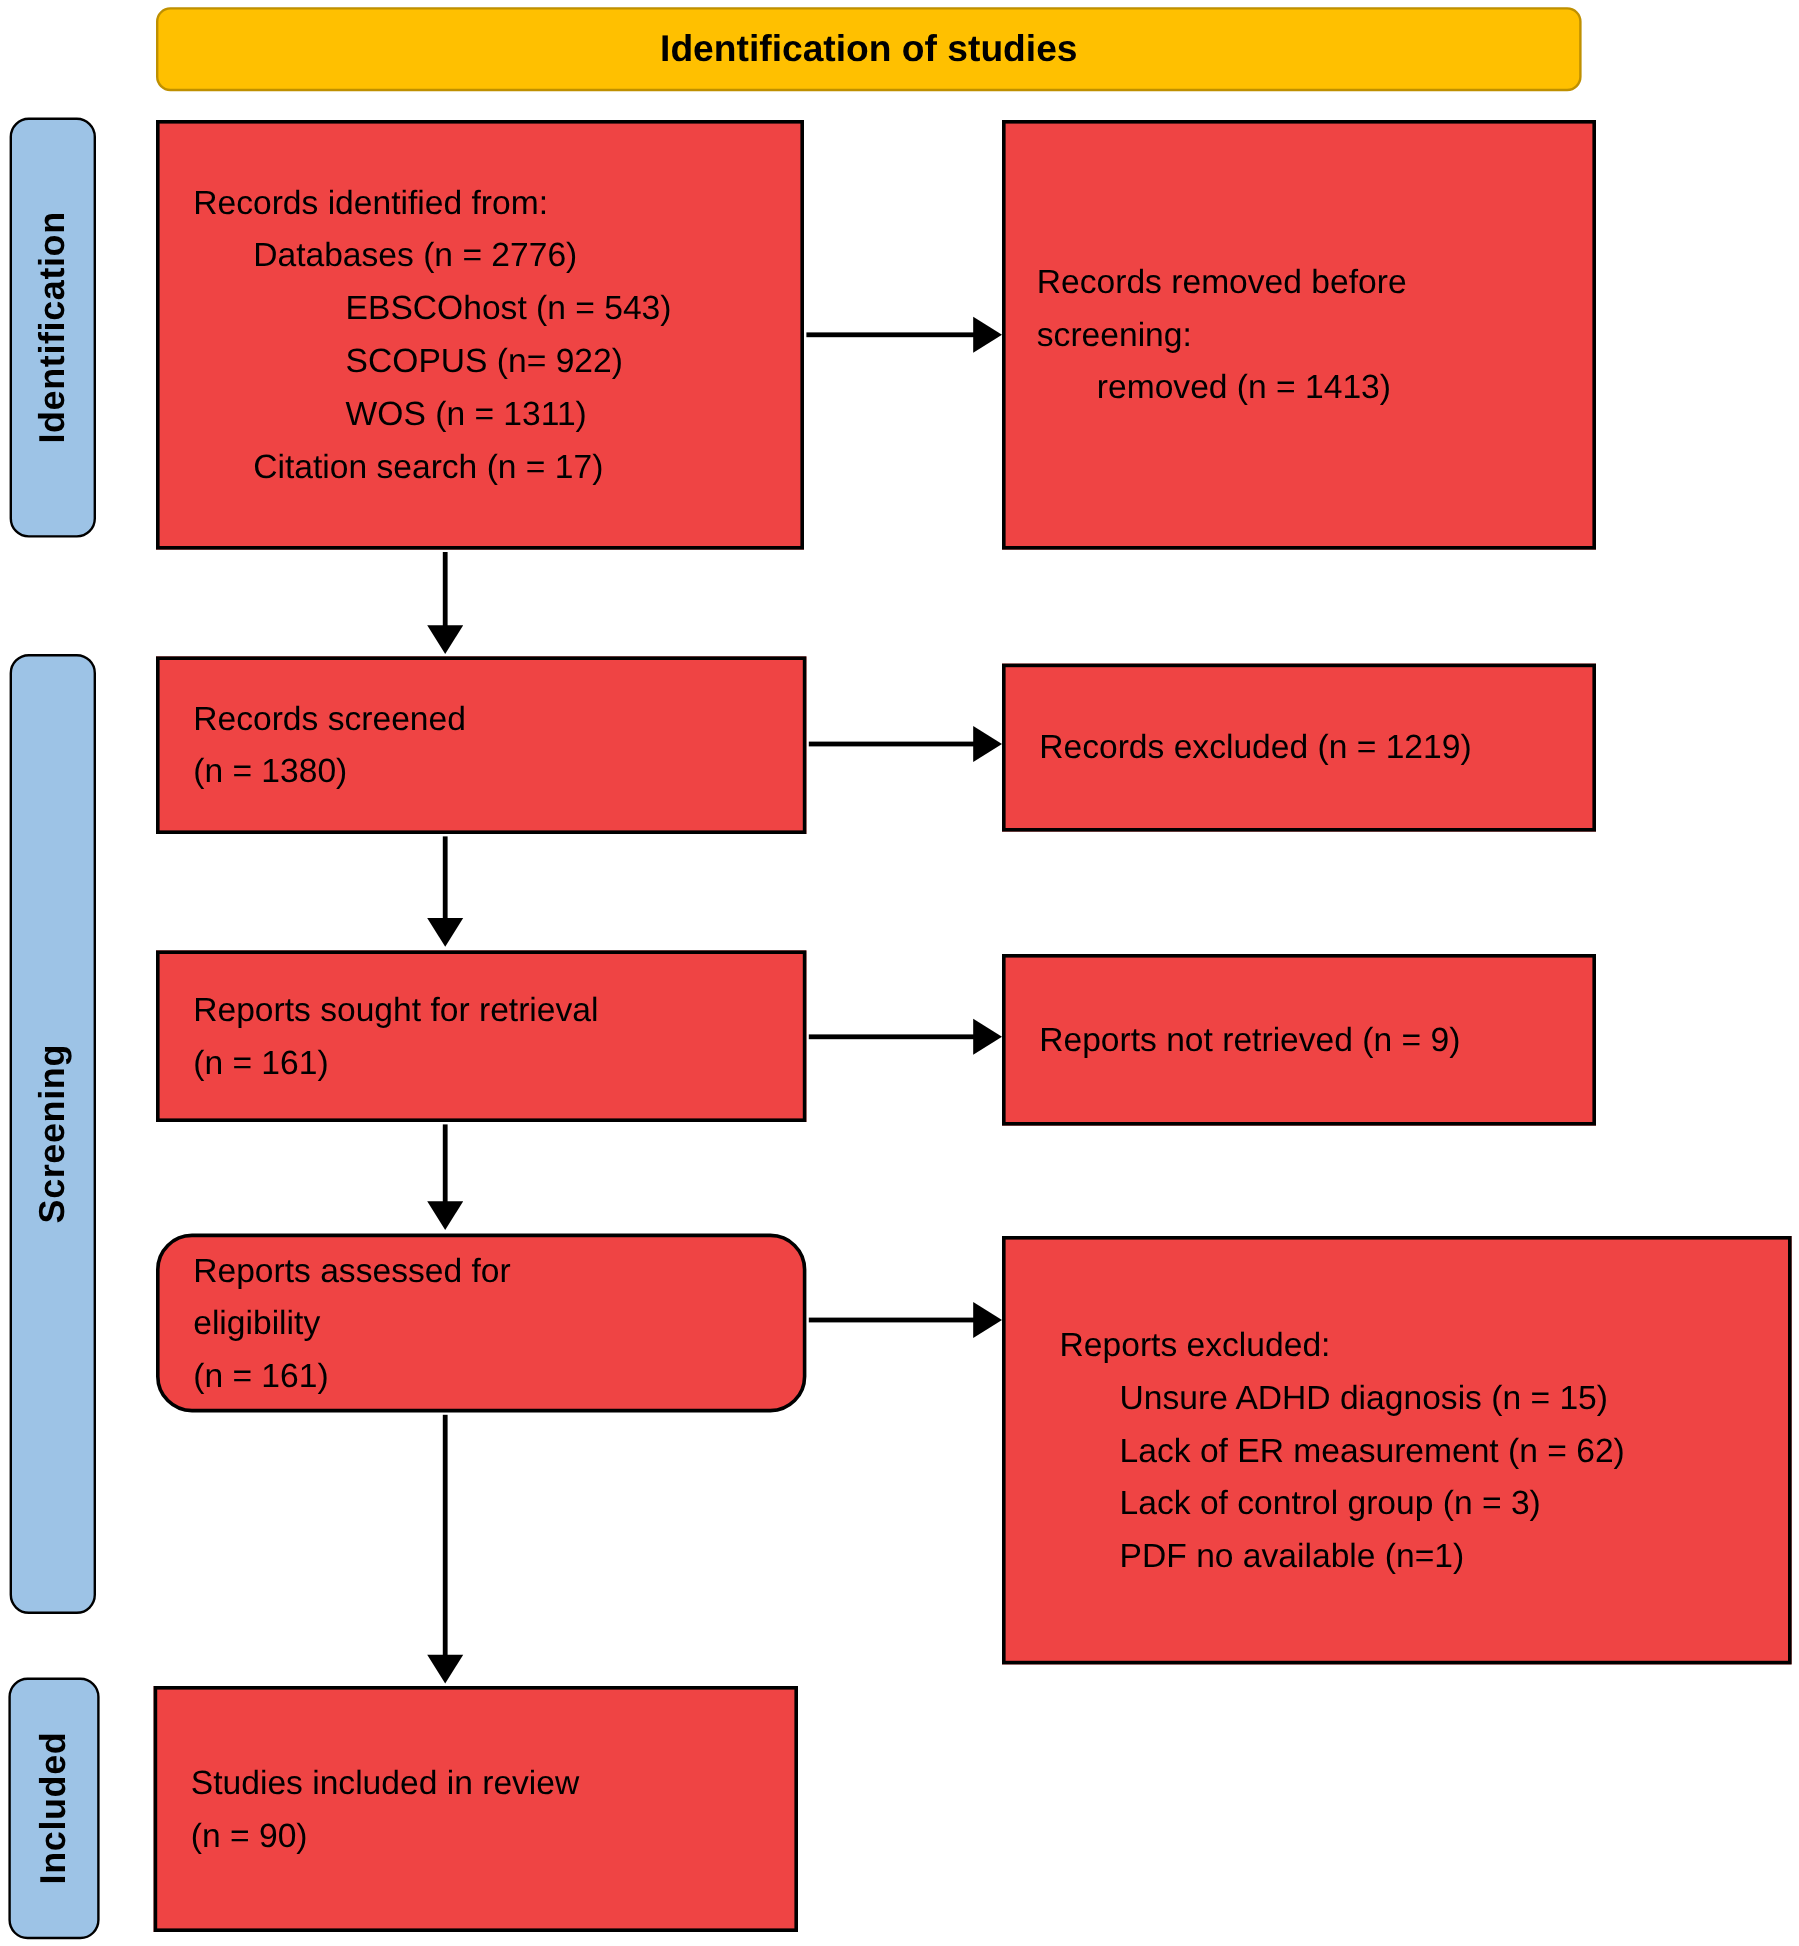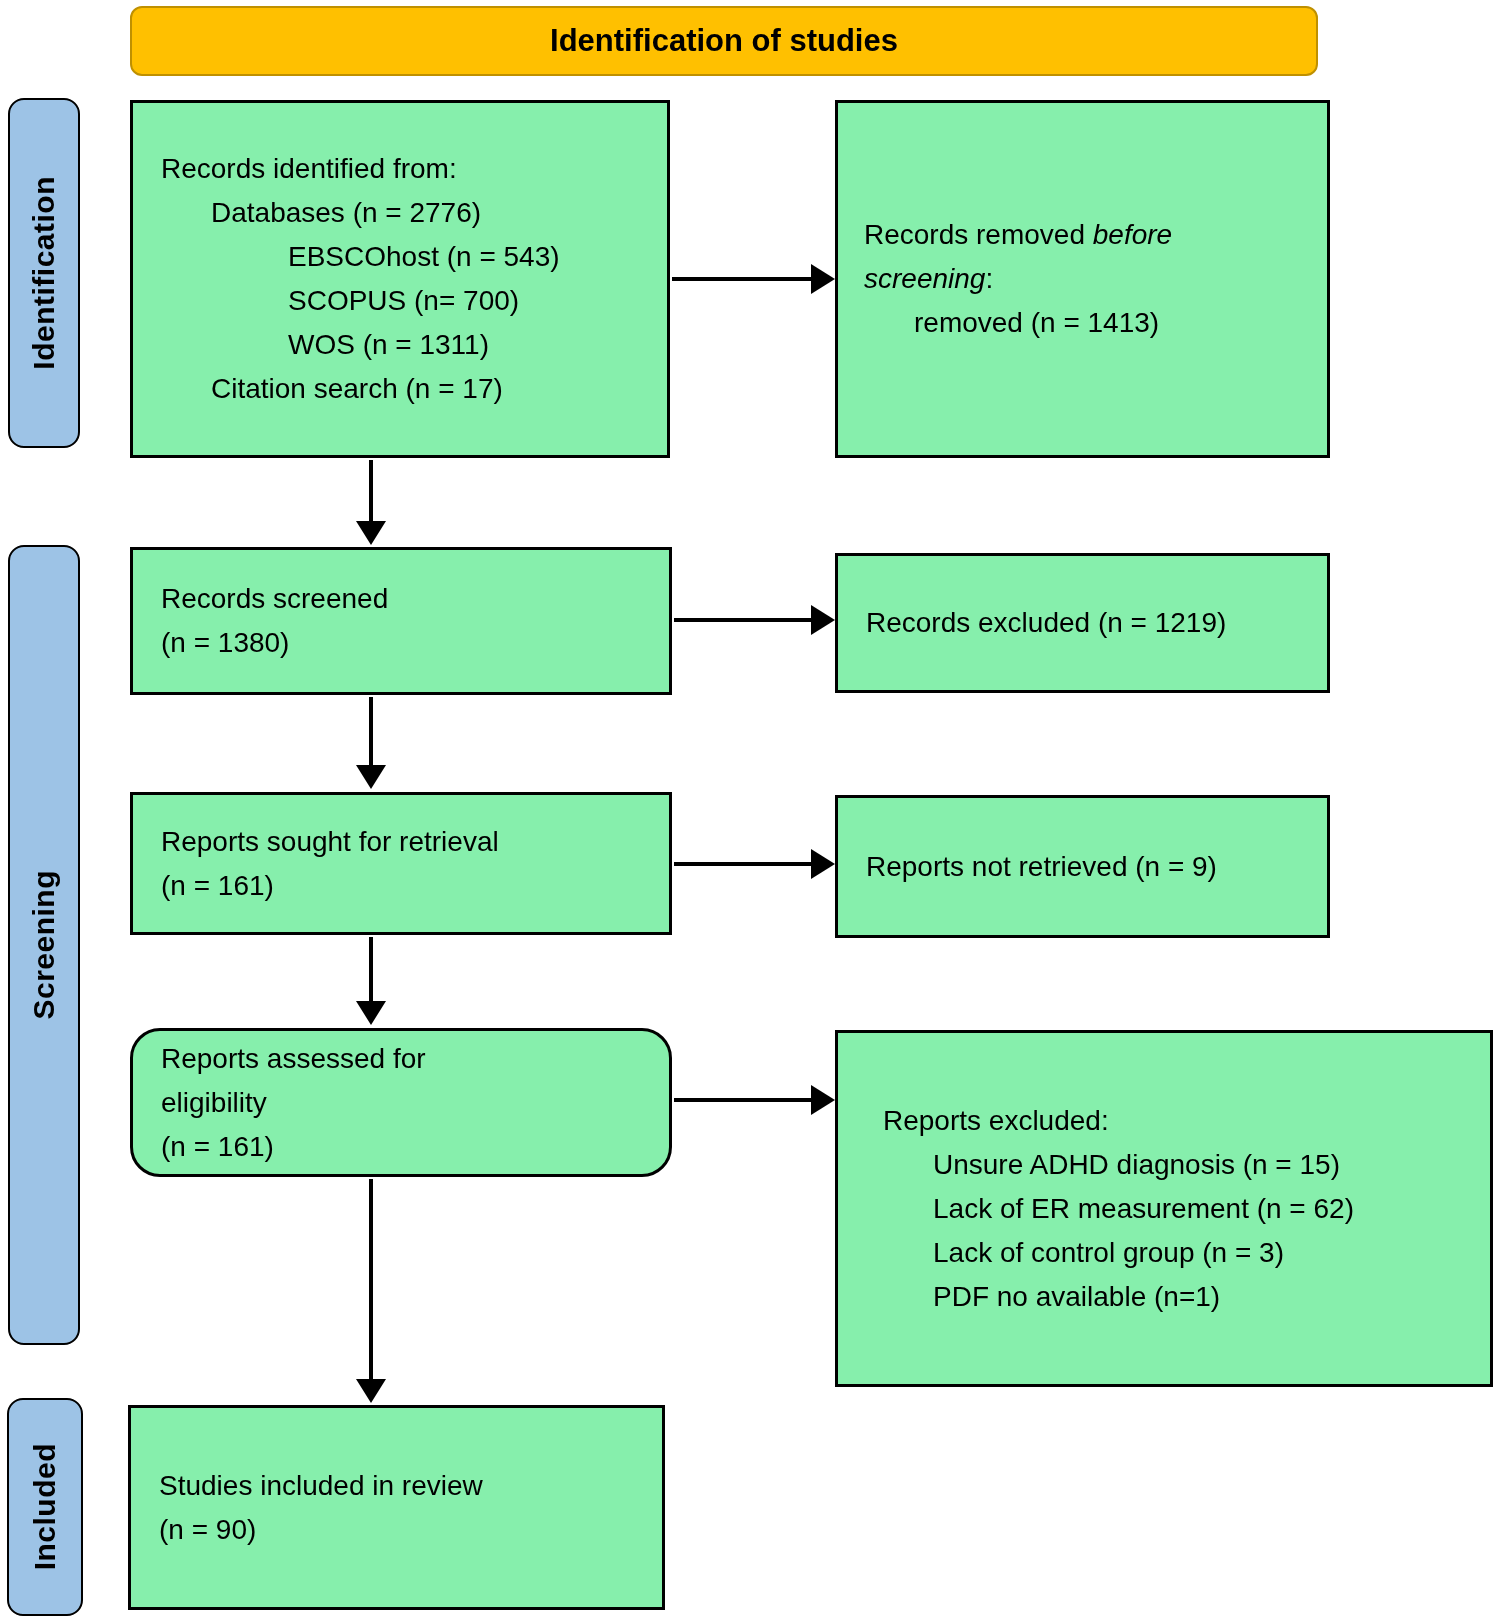--- a/index.html
+++ b/index.html
@@ -24,37 +24,37 @@
   }
   .stage .vtext{
     writing-mode:vertical-rl;transform:rotate(180deg);
     font-size:30px;font-weight:bold;letter-spacing:.5px;white-space:nowrap;
   }
   #stage-identification{top:98px;height:350px;}
   #stage-screening{top:545px;height:800px;}
   #stage-included{top:1398px;left:7px;width:76px;height:218px;}
 
   .fbox{
-    position:absolute;background:#86efac;border:3px solid #000;box-sizing:border-box;
+    position:absolute;background:#ef4444;border:3px solid #000;box-sizing:border-box;
     display:flex;flex-direction:column;justify-content:center;
     font-size:28px;line-height:44px;padding:10px 10px 10px 28px;
   }
   #box-records-identified{left:130px;top:100px;width:540px;height:358px;}
   #box-records-removed{left:835px;top:100px;width:495px;height:358px;padding-left:26px;}
   #box-records-screened{left:130px;top:547px;width:542px;height:148px;}
   #box-records-excluded{left:835px;top:553px;width:495px;height:140px;}
   #box-reports-sought{left:130px;top:792px;width:542px;height:143px;}
   #box-reports-not-retrieved{left:835px;top:795px;width:495px;height:143px;}
   #box-reports-assessed{left:130px;top:1028px;width:542px;height:149px;border-radius:30px;}
   #box-reports-excluded{left:835px;top:1030px;width:658px;height:357px;padding-left:45px;}
   #box-studies-included{left:128px;top:1405px;width:537px;height:205px;}
 
   .ind1{padding-left:50px;}
   .ind2{padding-left:127px;}
-  .it{font-style:italic;}
+  .it{}
 
   
   .harrow{position:absolute;height:30px;}
   .harrow .shaft{position:absolute;left:0;right:22px;top:13px;height:4px;background:#000;}
   .harrow .head{position:absolute;right:0;top:0;width:0;height:0;
     border-top:15px solid transparent;border-bottom:15px solid transparent;border-left:24px solid #000;}
   .varrow{position:absolute;width:30px;}
   .varrow .shaft{position:absolute;top:0;bottom:20px;left:13px;width:4px;background:#000;}
   .varrow .head{position:absolute;bottom:0;left:0;width:0;height:0;
     border-left:15px solid transparent;border-right:15px solid transparent;border-top:24px solid #000;}
@@ -85,21 +85,21 @@
     <span class="vtext">Screening</span>
   </div>
   <div class="stage" id="stage-included">
     <span class="vtext">Included</span>
   </div>
 
   <div class="fbox" id="box-records-identified">
     <div class="line">Records identified from:</div>
     <div class="line ind1">Databases (n = 2776)</div>
     <div class="line ind2">EBSCOhost (n = 543)</div>
-    <div class="line ind2">SCOPUS (n= 700)</div>
+    <div class="line ind2">SCOPUS (n= 922)</div>
     <div class="line ind2">WOS (n = 1311)</div>
     <div class="line ind1">Citation search (n = 17)</div>
   </div>
 
   <div class="fbox" id="box-records-removed">
     <div class="line"><span>Records removed </span><span class="it">before</span></div>
     <div class="line"><span class="it">screening</span><span>:</span></div>
     <div class="line ind1">removed (n = 1413)</div>
   </div>
 

